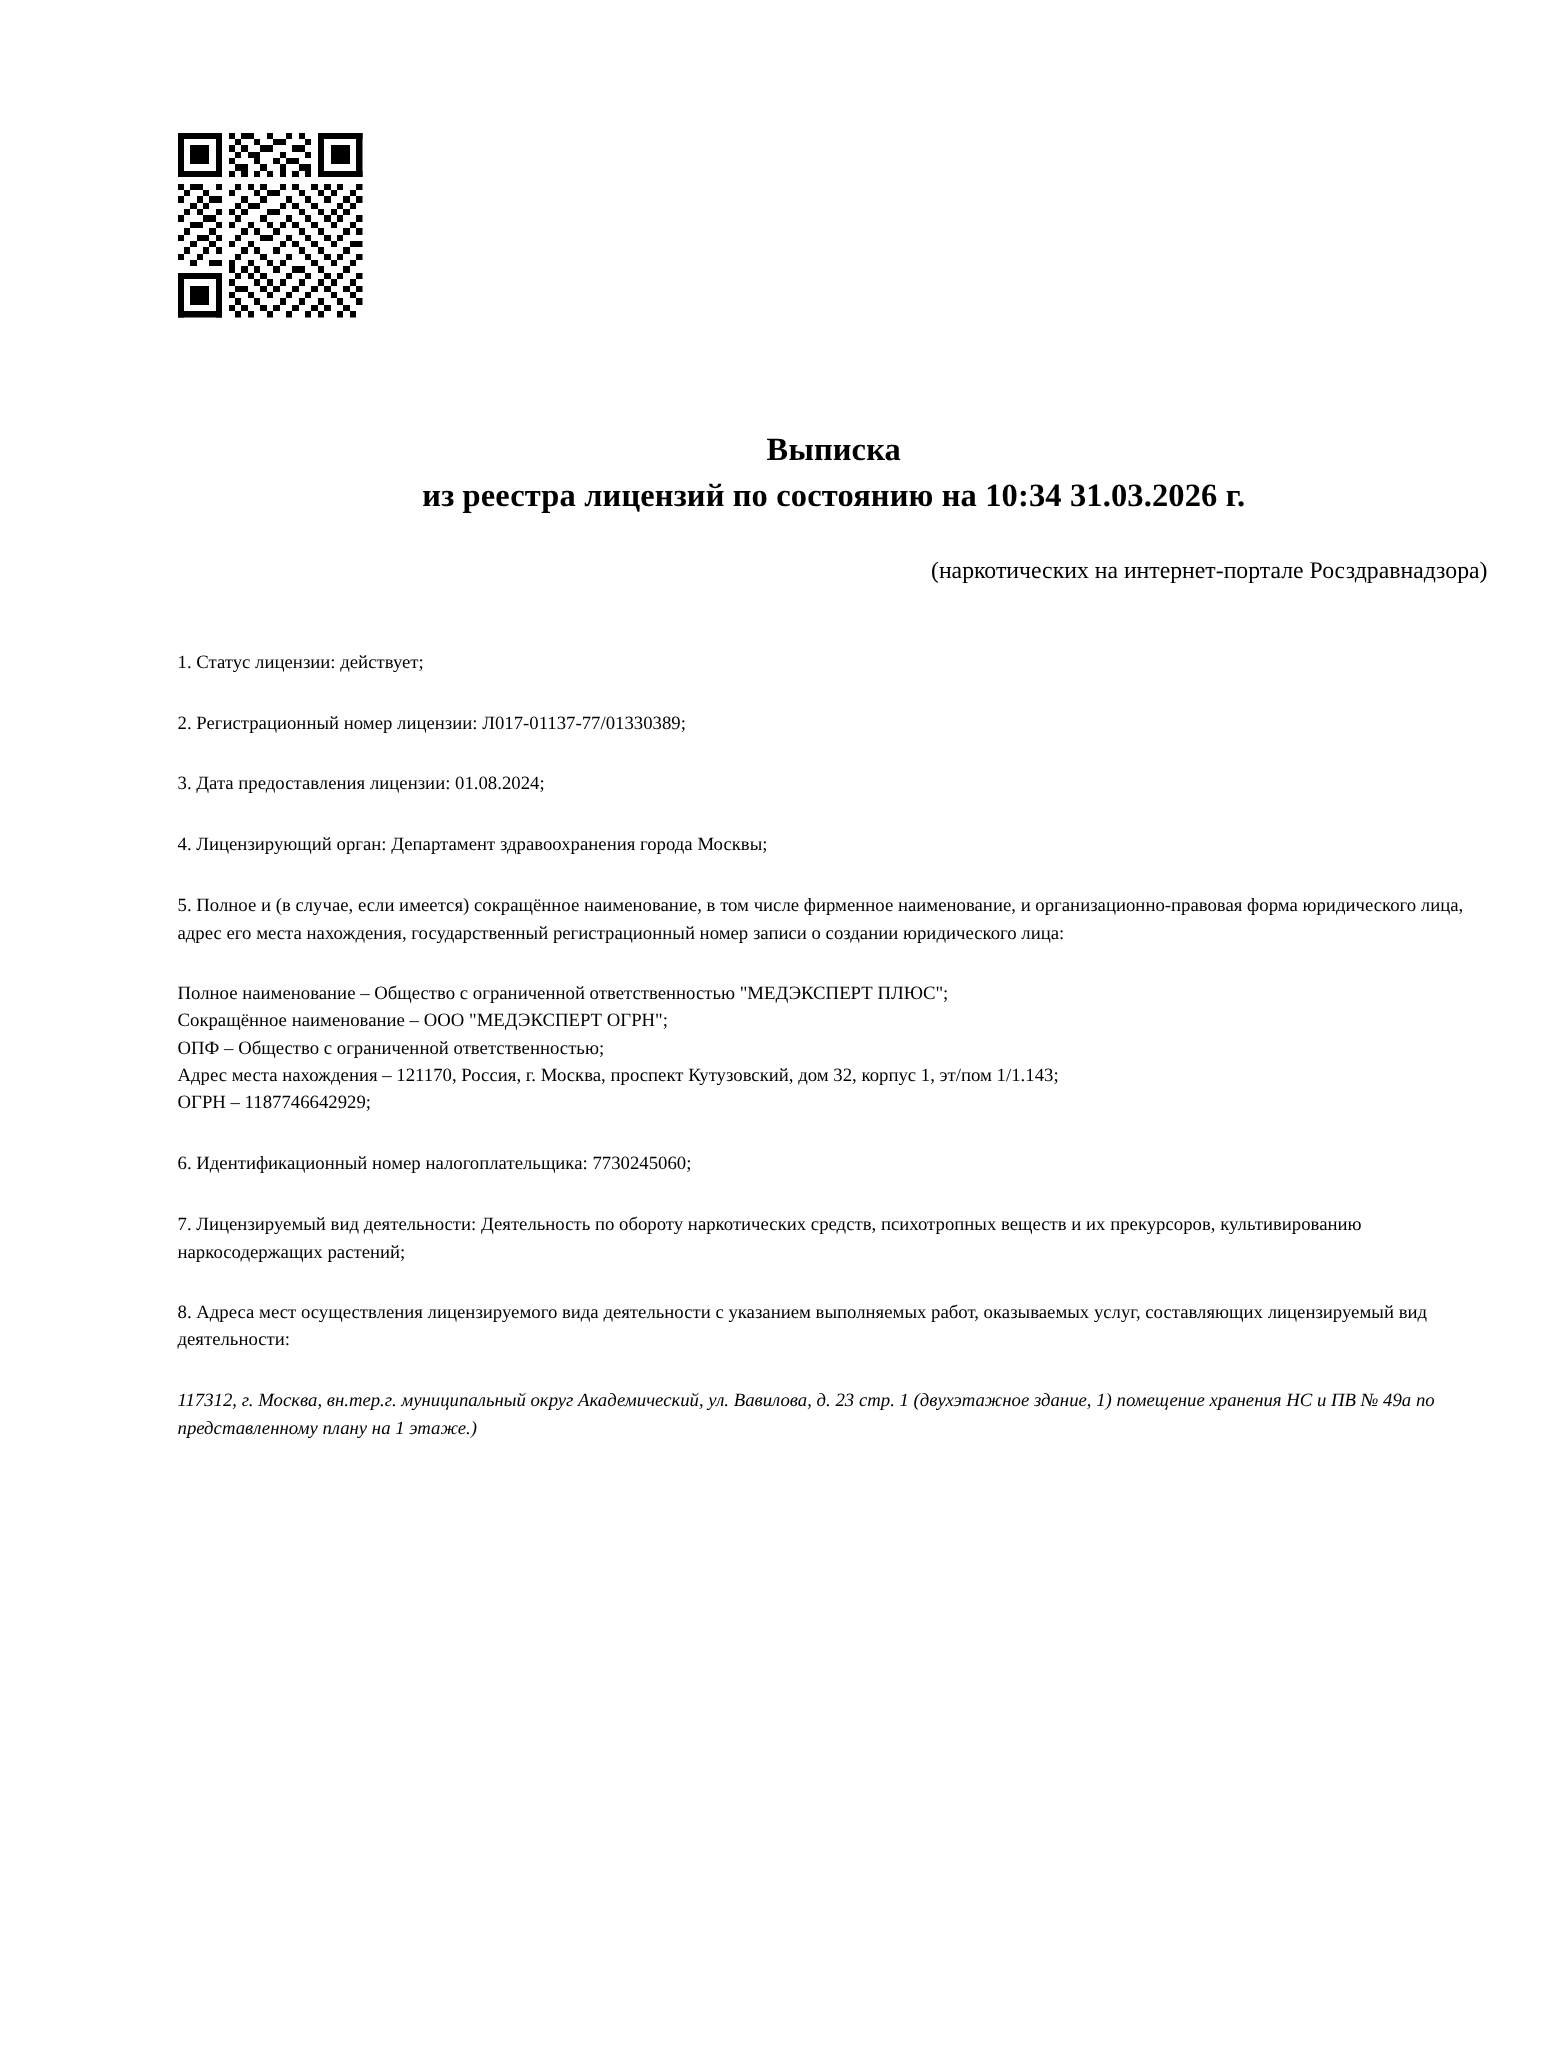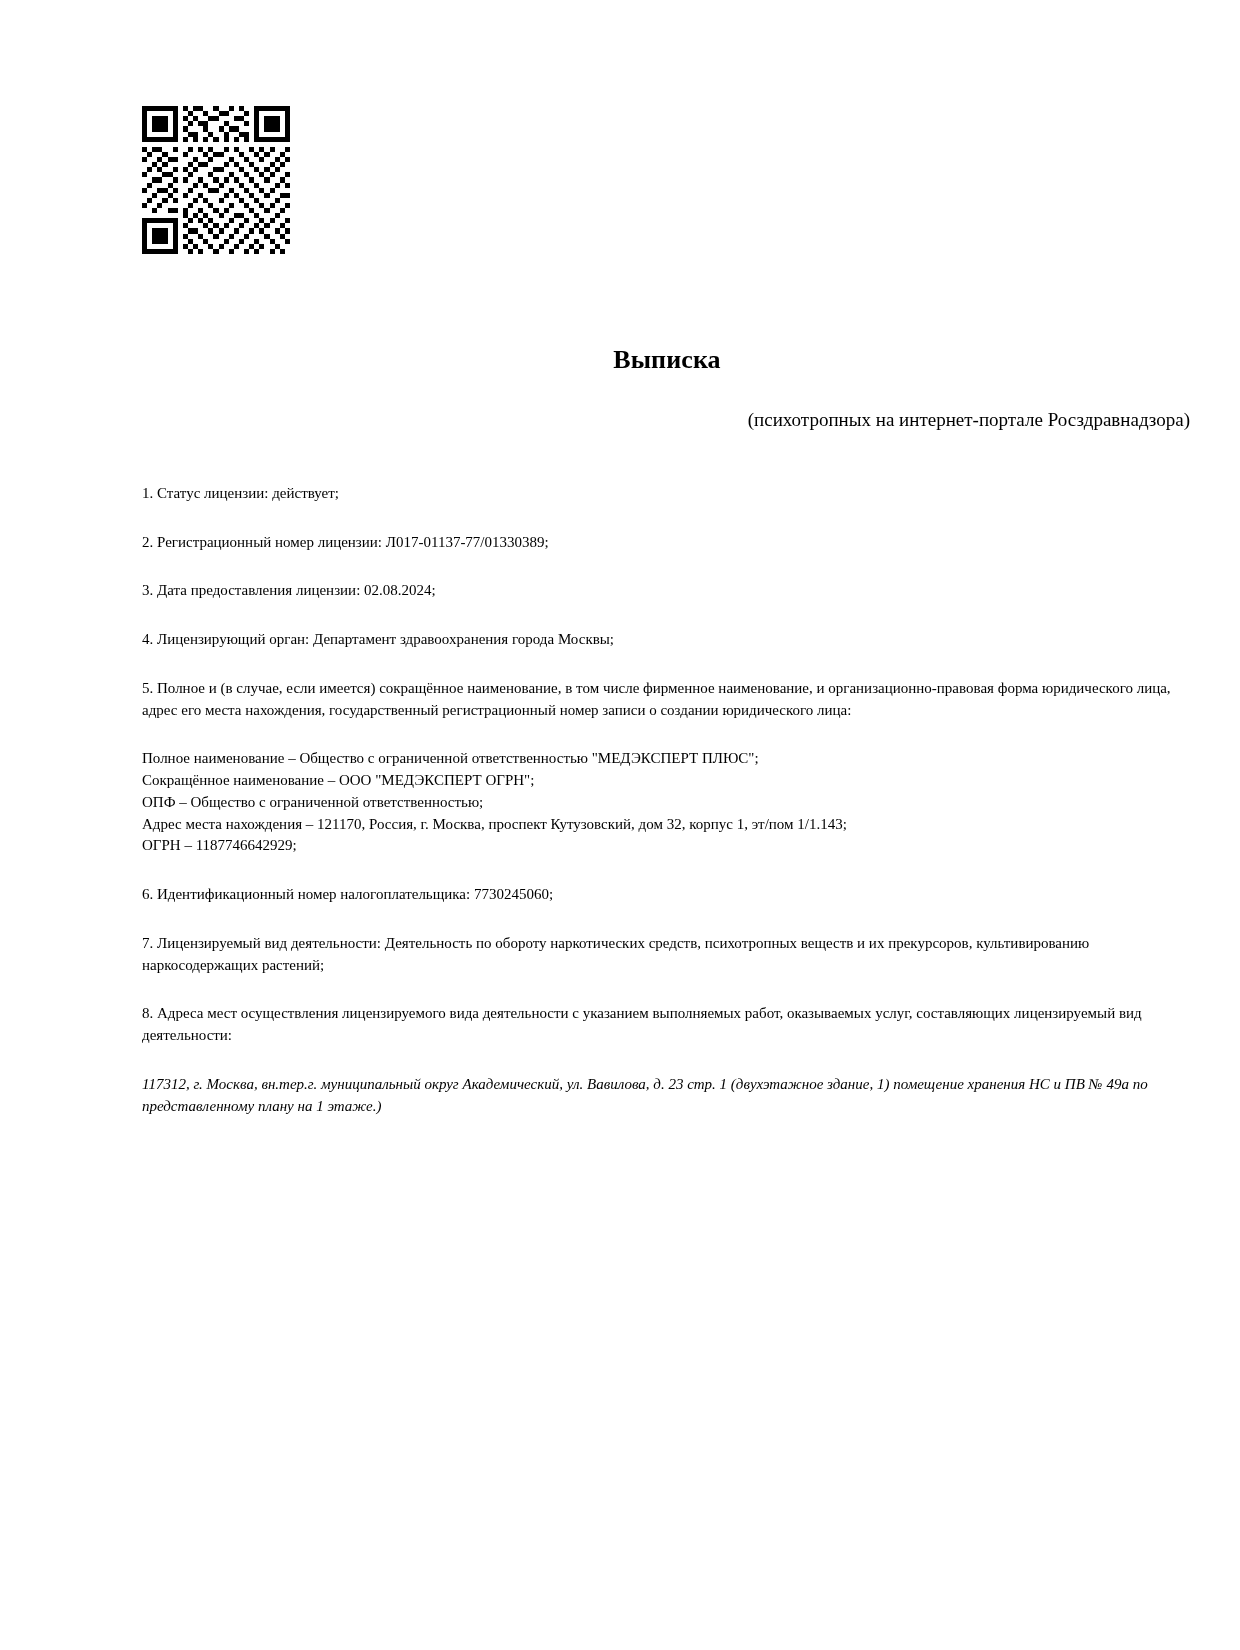--- a/index.html
+++ b/index.html
@@ -354,29 +354,30 @@
         <rect x="20" y="28" width="1" height="1"></rect>
           <rect x="22" y="28" width="1" height="1"></rect>
         <rect x="25" y="28" width="1" height="1"></rect>
           <rect x="27" y="28" width="1" height="1"></rect>
       </g>
     </svg>
   </div>
 
   <div class="title-block">
     <span class="title-line1">Выписка</span>
+    <span class="title-line2">из реестра лицензий по состоянию на 10:34 31.03.2026 г.</span>
   </div>
 
-  <div class="subtitle">(психотропных на интернет-портале Росздравнадзора)</div>
+  <div class="subtitle">(наркотических на интернет-портале Росздравнадзора)</div>
 
   <div class="body-block">
 
     <p class="para">1. Статус лицензии: действует;</p>
     <p class="para">2. Регистрационный номер лицензии: Л017-01137-77/01330389;</p>
-    <p class="para">3. Дата предоставления лицензии: 02.08.2024;</p>
+    <p class="para">3. Дата предоставления лицензии: 01.08.2024;</p>
     <p class="para">4. Лицензирующий орган: Департамент здравоохранения города Москвы;</p>
     <p class="para">5. Полное и (в случае, если имеется) сокращённое наименование, в том числе фирменное наименование, и организационно-правовая форма юридического лица, адрес его места нахождения, государственный регистрационный номер записи о создании юридического лица:</p>
 
     <div class="group">
       <p class="para-tight">Полное наименование – Общество с ограниченной ответственностью "МЕДЭКСПЕРТ ПЛЮС";</p>
       <p class="para-tight">Сокращённое наименование – ООО "МЕДЭКСПЕРТ ОГРН";</p>
       <p class="para-tight">ОПФ – Общество с ограниченной ответственностью;</p>
       <p class="para-tight">Адрес места нахождения – 121170, Россия, г. Москва, проспект Кутузовский, дом 32, корпус 1, эт/пом 1/1.143;</p>
       <p class="para-tight">ОГРН – 1187746642929;</p>
     </div>

